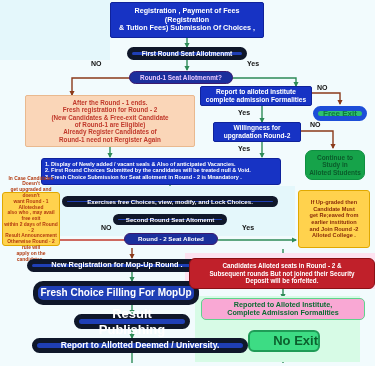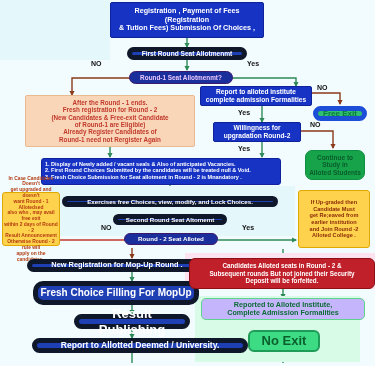--- a/index.html
+++ b/index.html
@@ -71,21 +71,21 @@
     font-weight:bold;
   }
   .green-dark{
     background:#16a34a;
     color:#0b5c2b;
     border:1px solid #0f8f41;
     border-radius:7px;
     font-weight:bold;
   }
   .green-light{
-    background:#c4b5fd;
+    background:#f9a8d4;
     color:#0d6b34;
     border:1px solid #5fd38d;
     border-radius:5px;
     font-weight:bold;
   }
   .green-exit{
     background:#3ddc84;
     color:#0b5f2d;
     border:2px solid #1f9c57;
     border-radius:6px;
@@ -308,17 +308,17 @@
     <span>Candidates Alloted seats in Round - 2 &amp;</span>
     <span>Subsequent rounds But not joined their Security</span>
     <span>Deposit  will be forfeited.</span>
   </div>
 
   <div class="node green-light multi" style="left:201px;top:298px;width:164px;height:22px;font-size:7.2px;">
     <span>Reported to Alloted Institute,</span>
     <span>Complete Admission Formalities</span>
   </div>
 
-  <div class="node green-exit" style="left:248px;top:330px;width:72px;height:22px;font-size:13px;">
+  <div class="node green-exit" style="left:248px;top:330px;width:72px;height:22px;font-size:13px;justify-content:flex-end;">
     <span>No Exit</span>
   </div>
 
 </div>
 
 </body></html>

